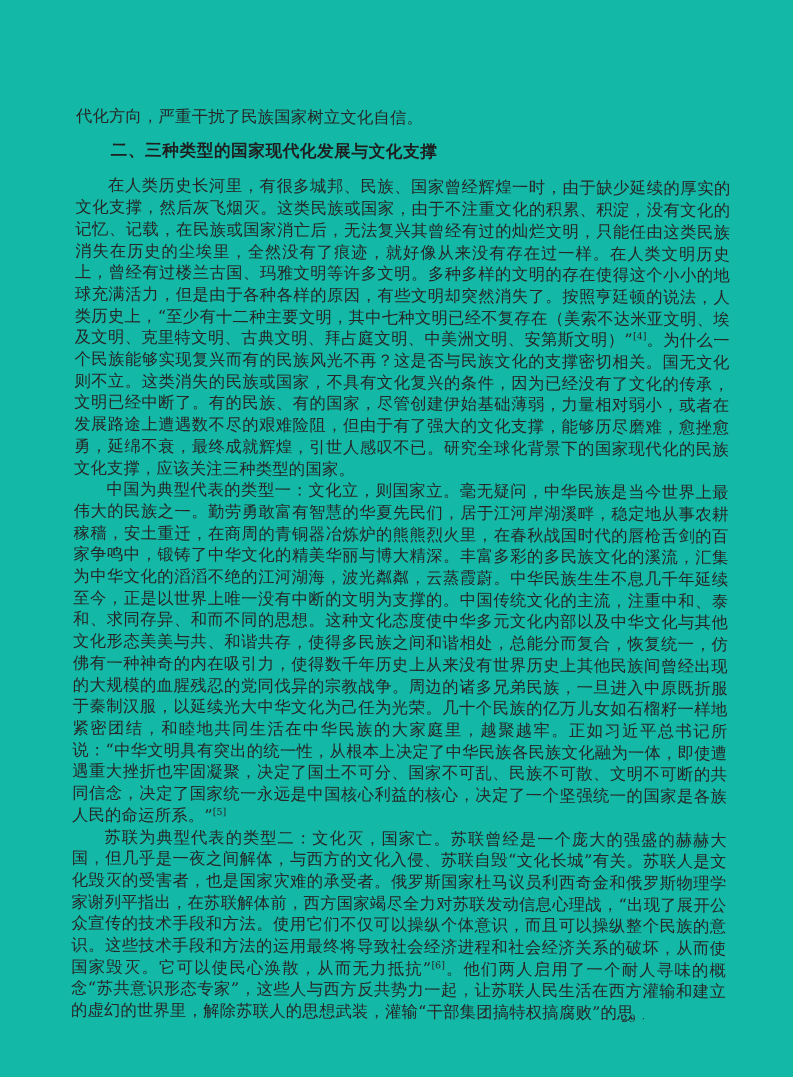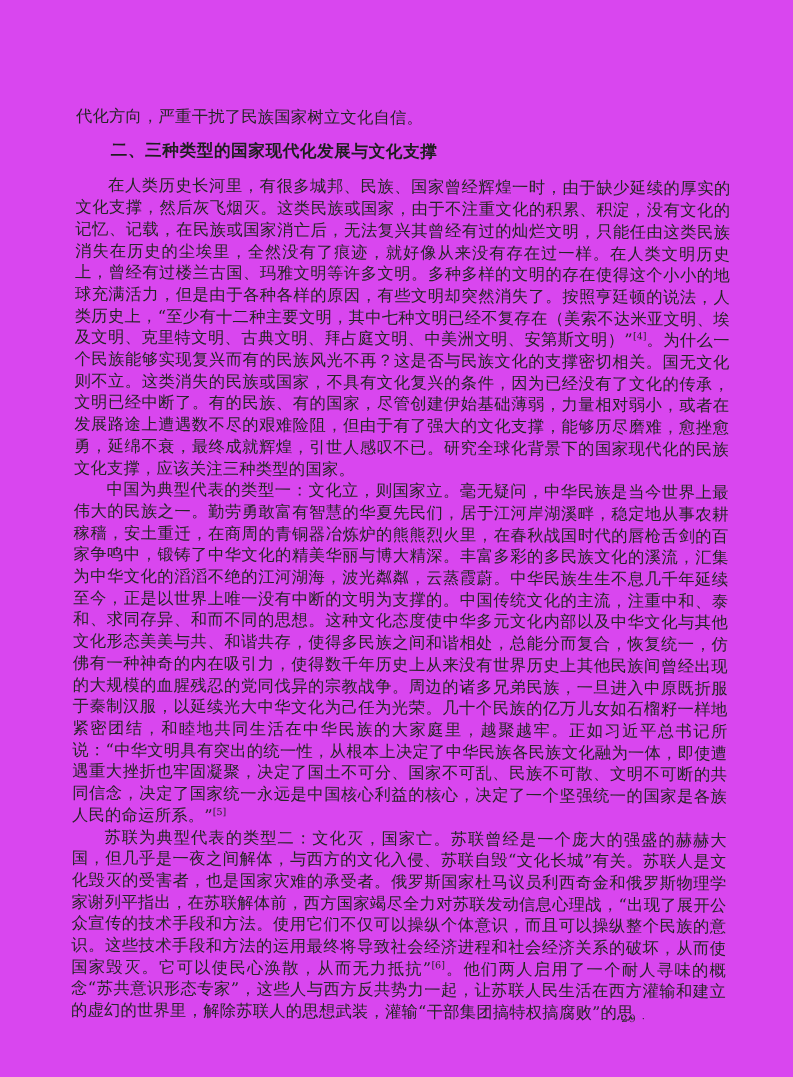--- a/index.html
+++ b/index.html
@@ -4,21 +4,21 @@
 <style>
   html, body {
     margin: 0;
     padding: 0;
     background: #ffffff;
   }
   .page {
     position: relative;
     width: 793px;
     height: 1077px;
-    background: #d946ef;
+    background: #14b8a6;
     overflow: hidden;
     font-family: "DejaVu Serif", "Liberation Serif", serif;
     color: #262626;
   }
   
   .text-block {
     position: absolute;
     top: 107px;
     left: 76px;
     width: 655px;

